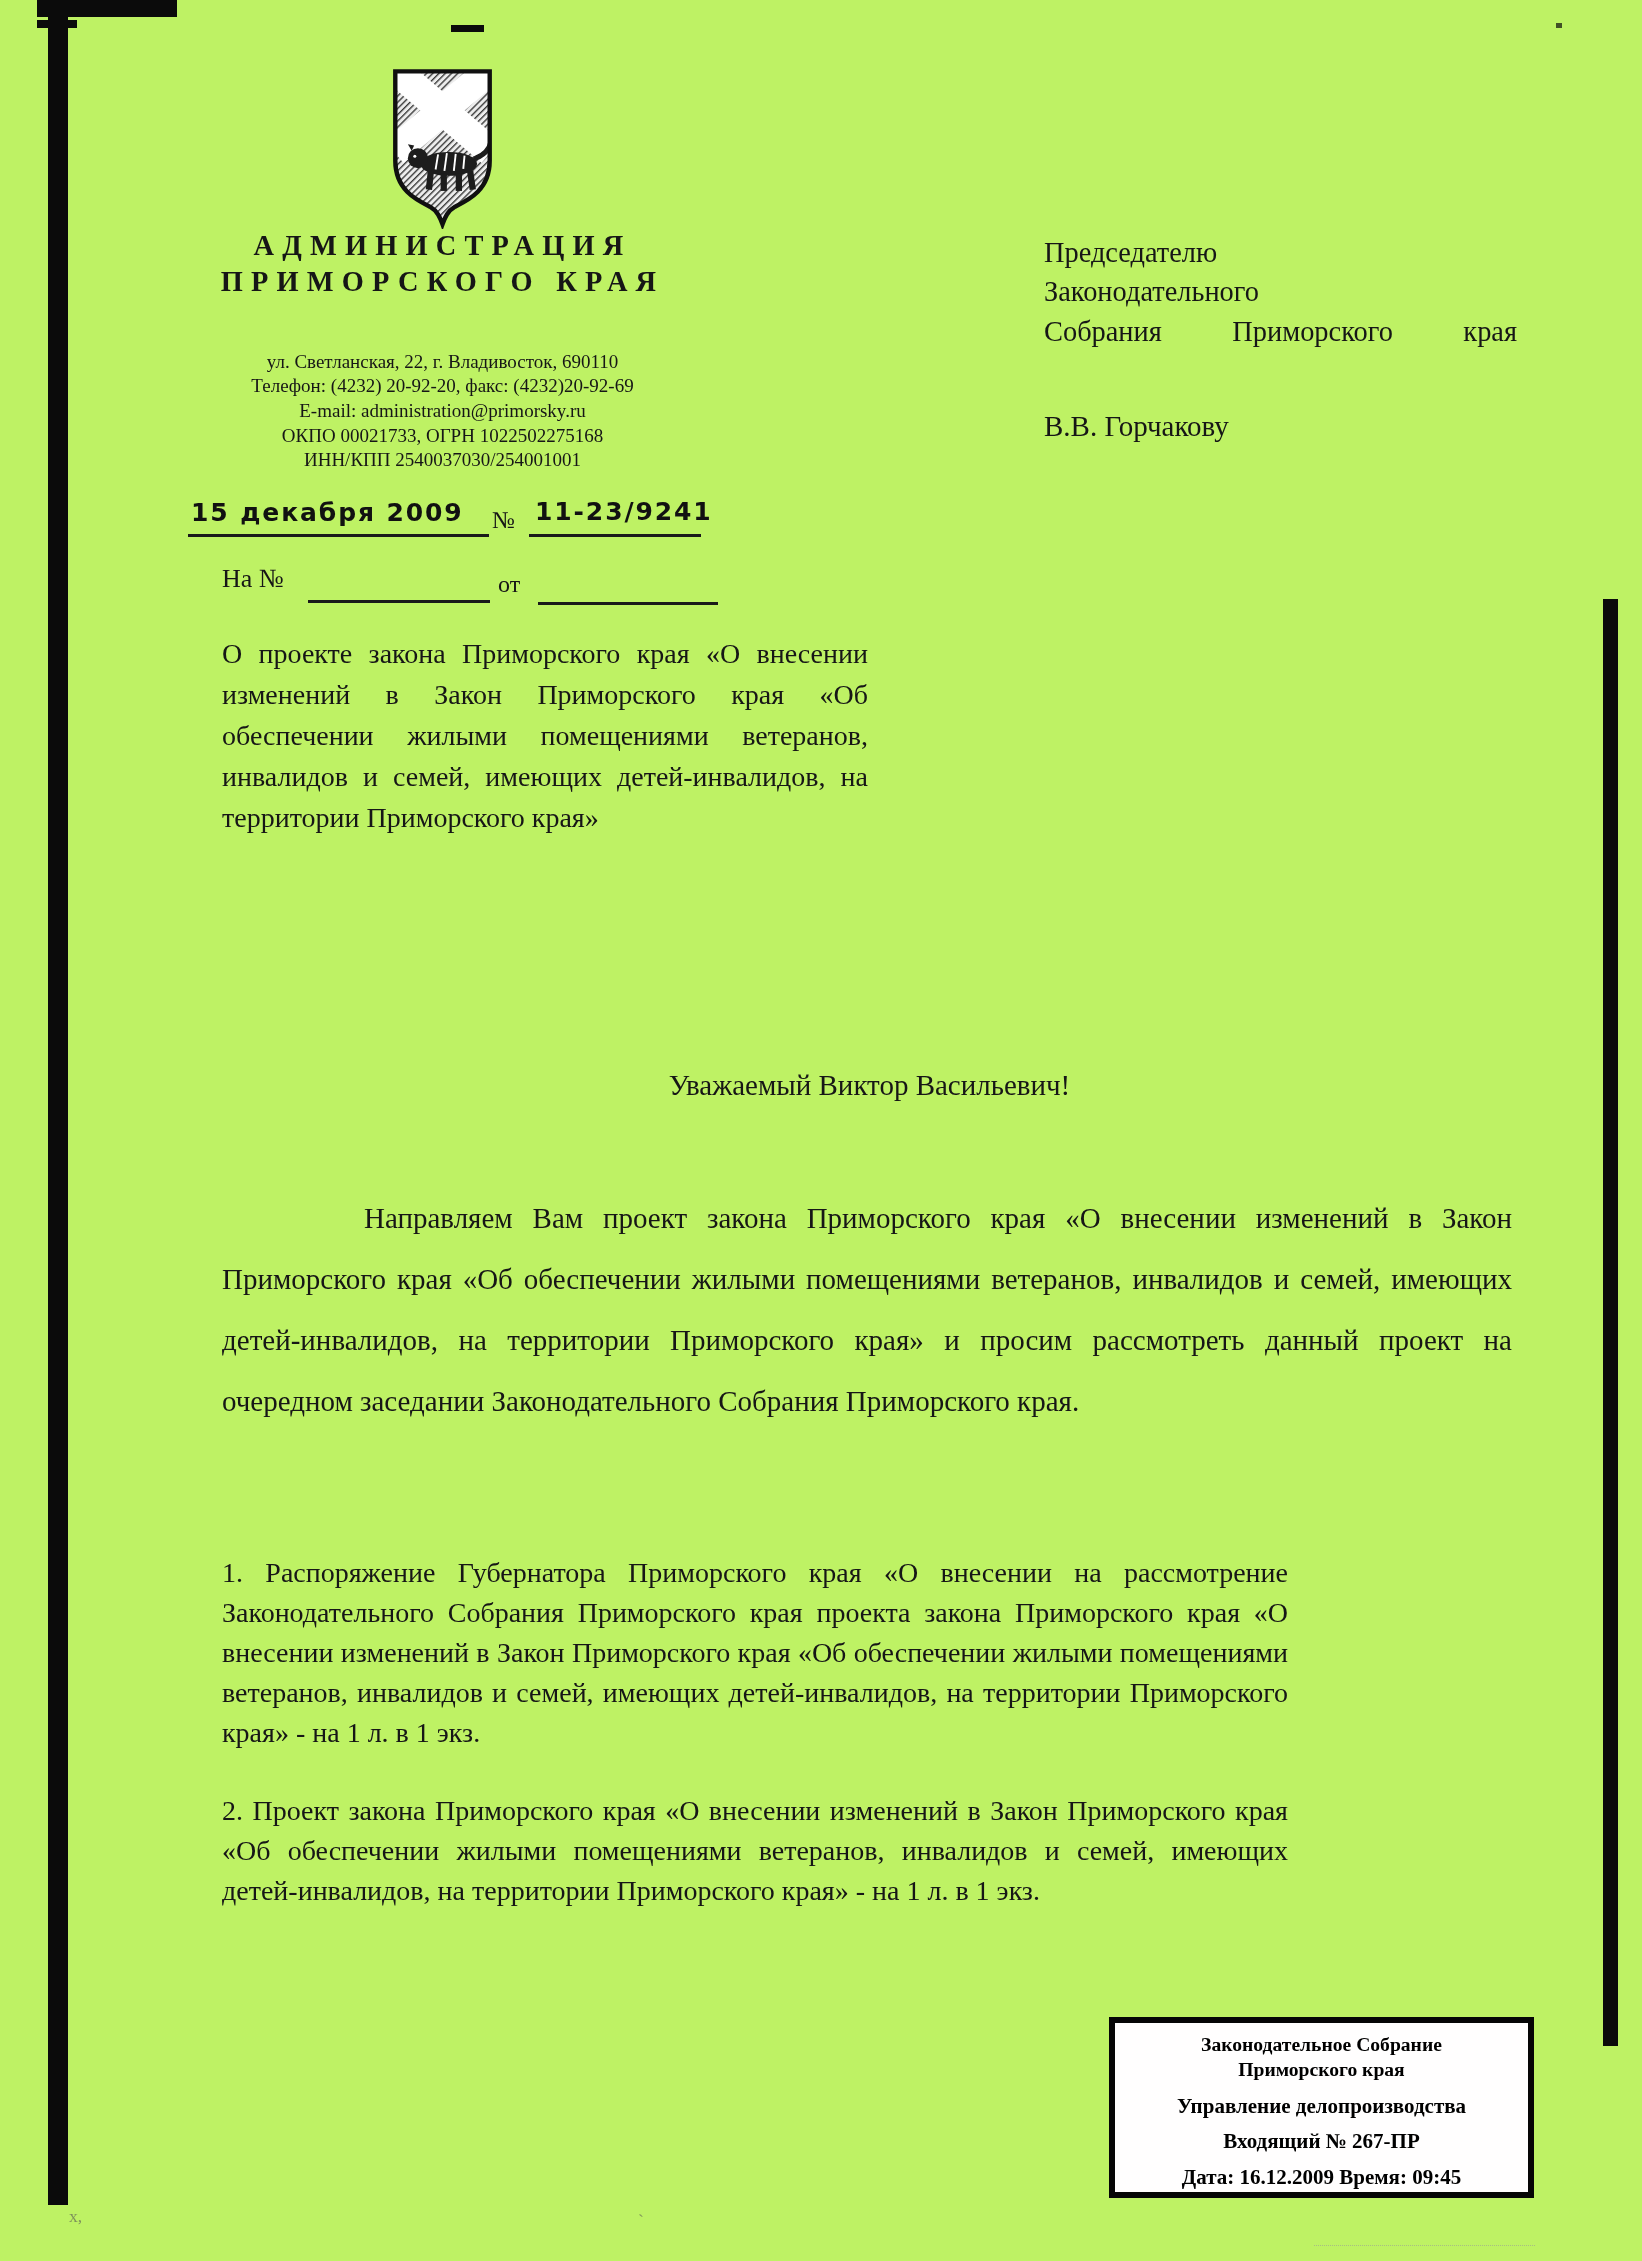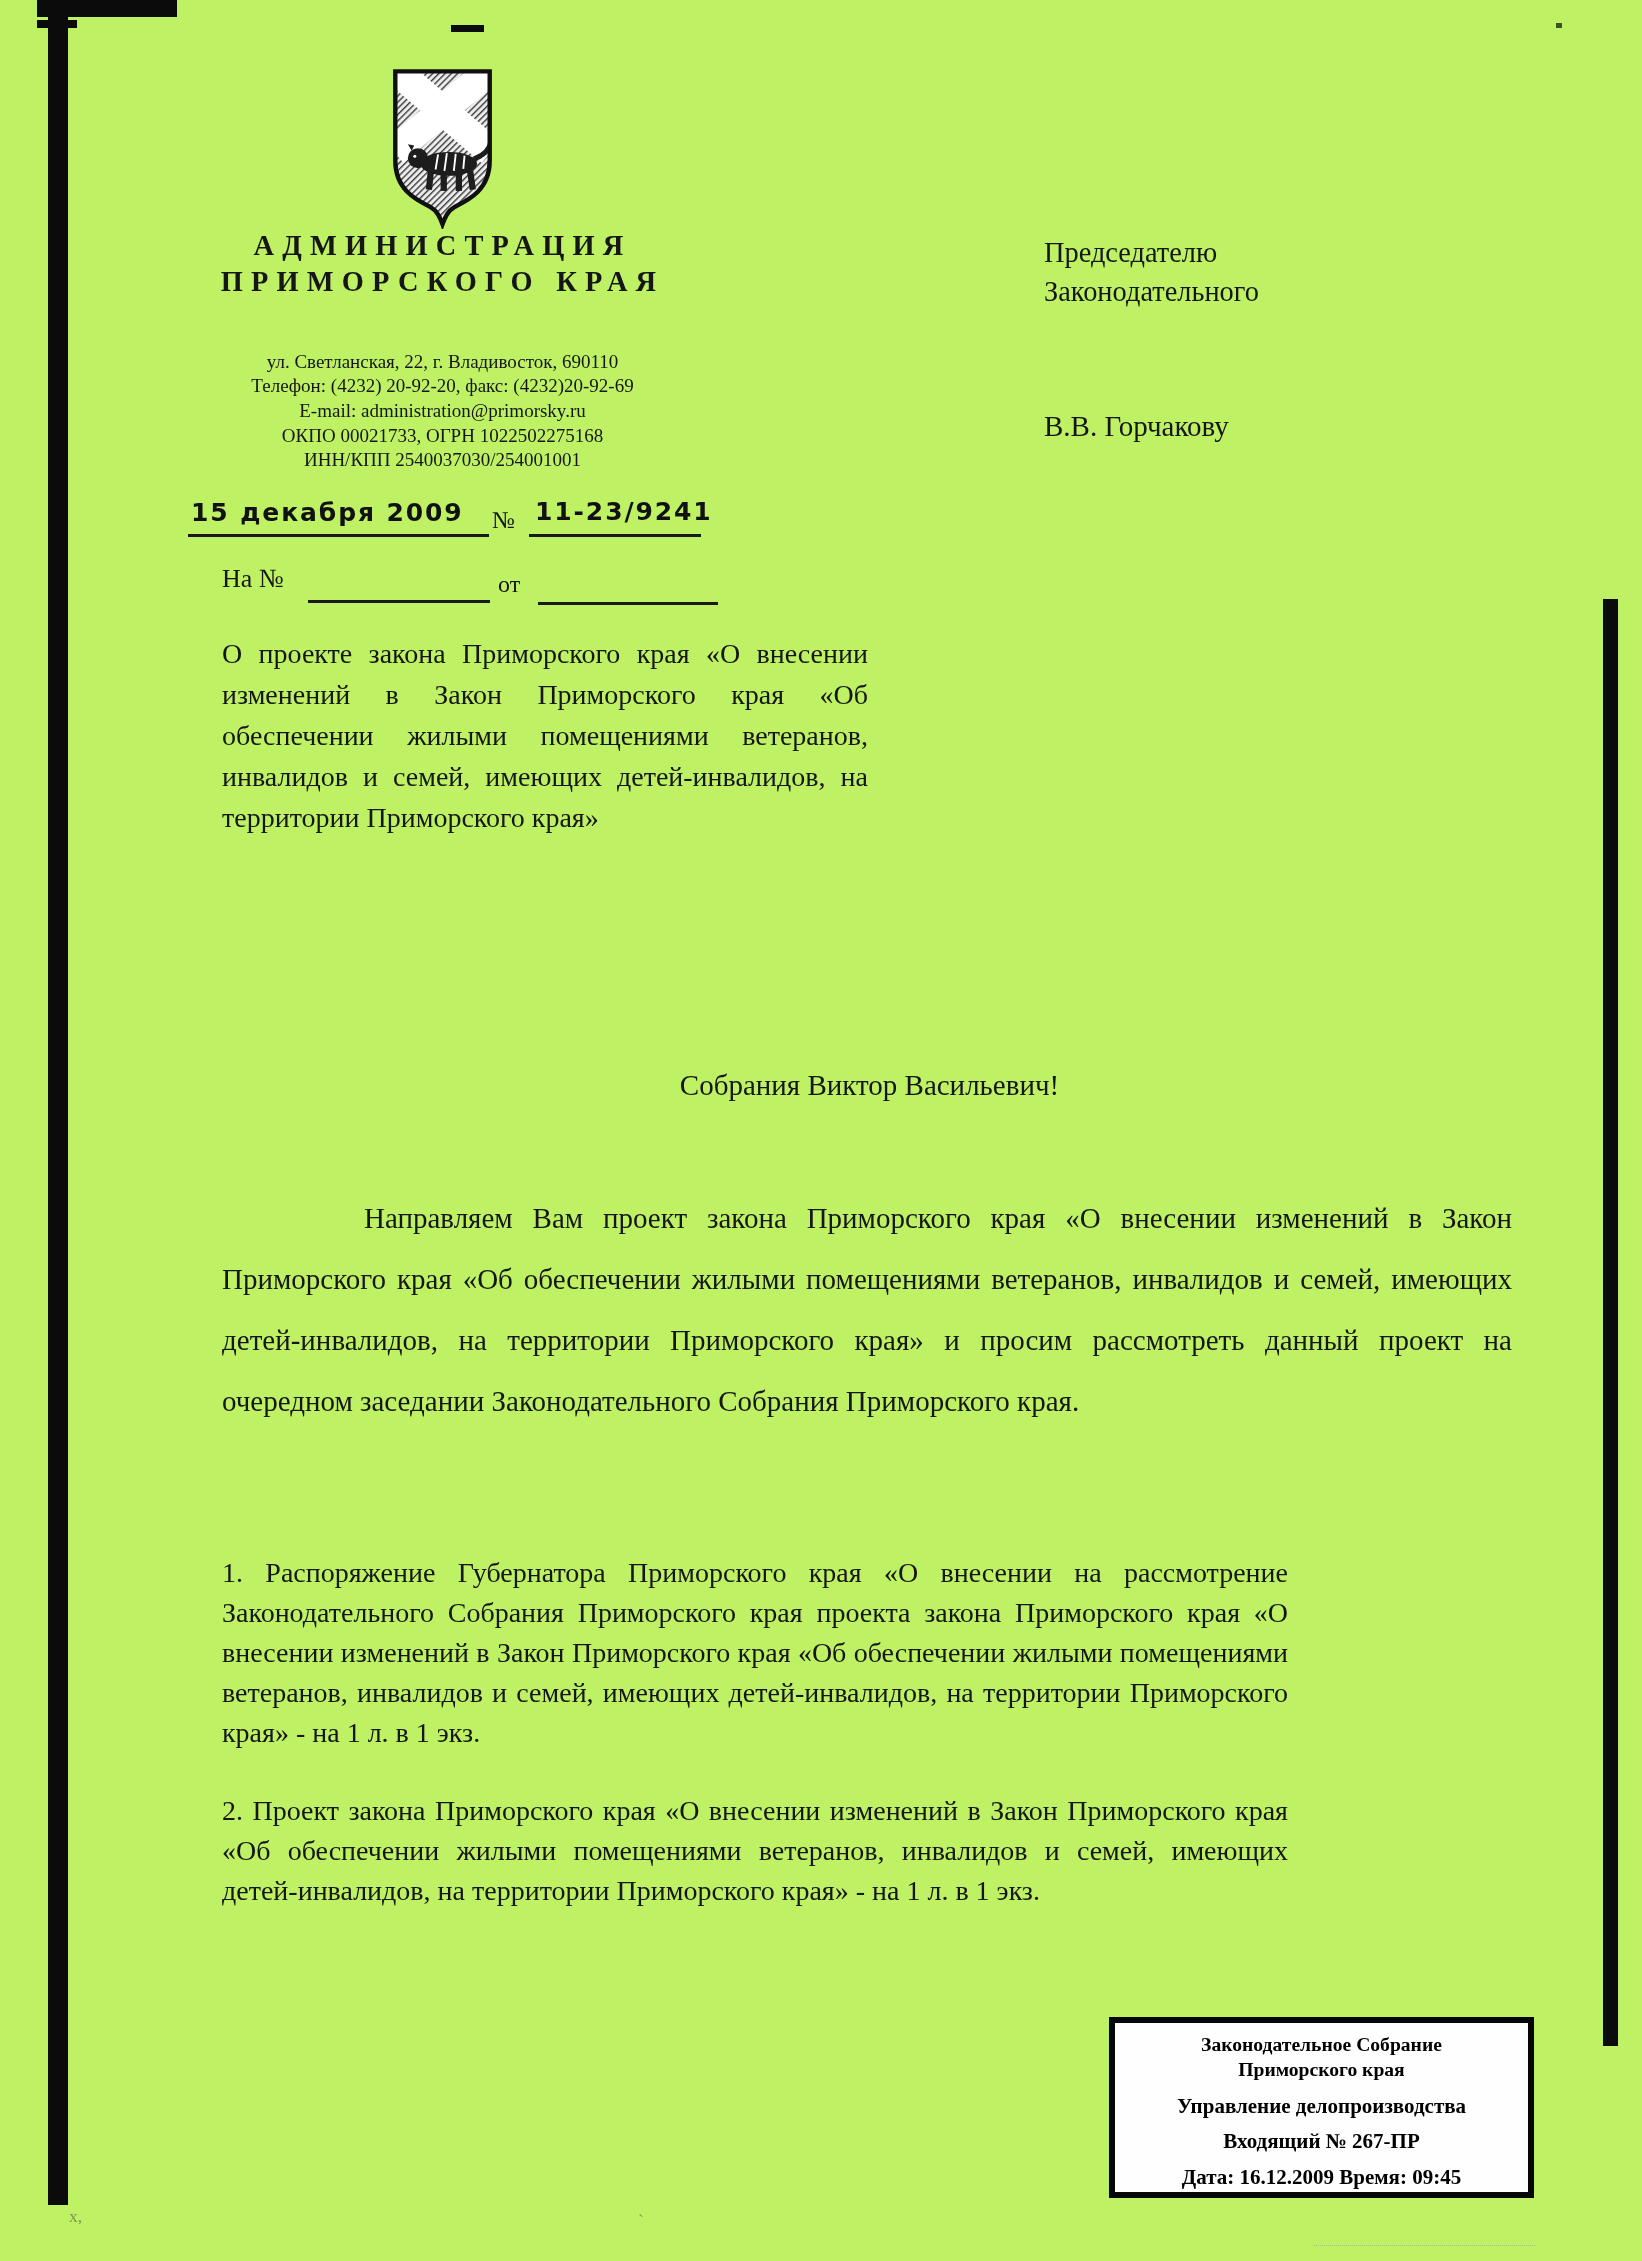--- a/index.html
+++ b/index.html
@@ -114,25 +114,26 @@
   <div class="abs rule" style="left:188px;top:534px;width:301px;"></div>
   <div class="abs rule" style="left:529px;top:534px;width:172px;"></div>
 
   <div class="abs ref-serif" style="left:222px;top:564px;">На №</div>
   <div class="abs rule" style="left:308px;top:600px;width:182px;"></div>
   <div class="abs ref-serif" style="left:498px;top:571px;font-size:24px;">от</div>
   <div class="abs rule" style="left:538px;top:602px;width:180px;"></div>
 
   <div class="abs rcpt" style="top:233px;">Председателю</div>
   <div class="abs rcpt" style="top:272px;">Законодательного</div>
+  <div class="abs rcpt rcpt-just" style="top:312px;">Собрания Приморского края</div>
   <div class="abs rcpt" style="top:406px;font-size:29px;">В.В. Горчакову</div>
 
   <div class="abs subject">О проекте закона Приморского края «О внесении изменений в Закон Приморского края «Об обеспечении жилыми помещениями ветеранов, инвалидов и семей, имеющих детей-инвалидов, на территории Приморского края»</div>
 
-  <div class="abs salut">Собрания Виктор Васильевич!</div>
+  <div class="abs salut">Уважаемый Виктор Васильевич!</div>
 
   <div class="abs bodytext">Направляем Вам проект закона Приморского края «О внесении изменений в Закон Приморского края «Об обеспечении жилыми помещениями ветеранов, инвалидов и семей, имеющих детей-инвалидов, на территории Приморского края» и просим рассмотреть данный проект на очередном заседании Законодательного Собрания Приморского края.</div>
 
   <div class="abs attach-wrap">
     <div class="attach-items">
       <div class="attach-item">1. Распоряжение Губернатора Приморского края «О внесении на рассмотрение Законодательного Собрания Приморского края проекта закона Приморского края «О внесении изменений в Закон Приморского края «Об обеспечении жилыми помещениями ветеранов, инвалидов и семей, имеющих детей-инвалидов, на территории Приморского края» - на 1 л. в 1 экз.</div>
       <div class="attach-item">2. Проект закона Приморского края «О внесении изменений в Закон Приморского края «Об обеспечении жилыми помещениями ветеранов, инвалидов и семей, имеющих детей-инвалидов, на территории Приморского края» - на 1 л. в 1 экз.</div>
     </div>
   </div>
 

